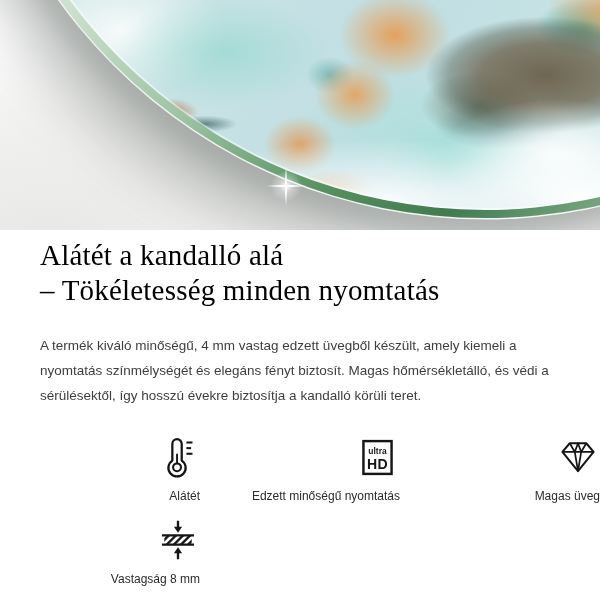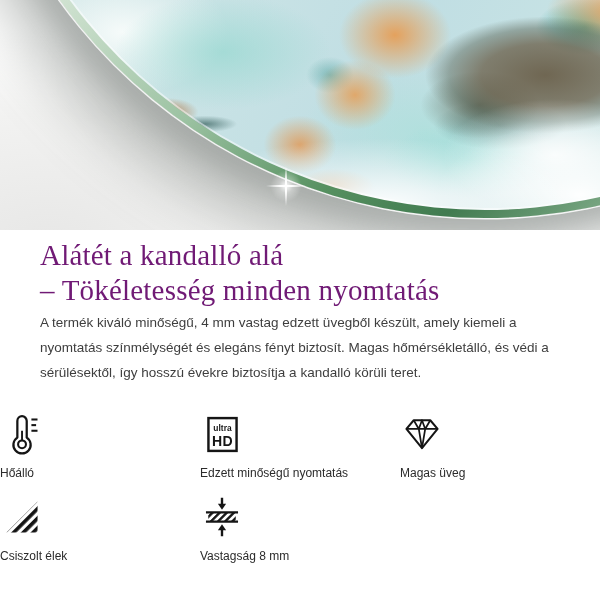--- a/index.html
+++ b/index.html
@@ -43,27 +43,27 @@
 
   .sparkle { position:absolute; left:266px; top:166px; width:40px; height:40px;
              background: radial-gradient(circle, rgba(255,255,255,0.95) 0%, rgba(255,255,255,0.35) 25%, rgba(255,255,255,0) 55%); }
   .sparkle::before { content:''; position:absolute; left:0; top:19px; width:40px; height:2px;
              background: linear-gradient(90deg, rgba(255,255,255,0), rgba(255,255,255,0.95) 35%, #fff 50%, rgba(255,255,255,0.95) 65%, rgba(255,255,255,0)); }
   .sparkle::after  { content:''; position:absolute; left:19px; top:0; width:2px; height:40px;
              background: linear-gradient(180deg, rgba(255,255,255,0), rgba(255,255,255,0.95) 35%, #fff 50%, rgba(255,255,255,0.95) 65%, rgba(255,255,255,0)); }
 
   
   .content { padding: 6px 40px 0 40px; }
-  h1 { font-family:"Liberation Serif", serif; font-weight:400; color:#701a75;
+  h1 { font-family:"Liberation Serif", serif; font-weight:400; color:#000000;
        font-size:29px; line-height:35px; margin-top:2px; letter-spacing:0.2px; }
-  .desc { margin-top:2px; font-size:13.5px; line-height:25px; color:#3e3e3e; max-width:525px; }
+  .desc { margin-top:25px; font-size:13.5px; line-height:25px; color:#3e3e3e; max-width:525px; }
 
   
   .features { margin-top:26px; display:grid; grid-template-columns:repeat(3, 1fr); row-gap:14px; }
-  .feature { display:flex; flex-direction:column; align-items:flex-start; }
+  .feature { display:flex; flex-direction:column; align-items:flex-end; }
   .icon-box { height:46px; display:flex; align-items:center; justify-content:center; }
   .feature-label { margin-top:9px; font-size:12px; color:#2b2b2b; text-align:center; }
   svg { display:block; }
   .hd-top { font-size:9px; font-weight:700; }
   .hd-bottom { font-size:15px; font-weight:800; letter-spacing:0.3px; }
 </style>
 </head>
 <body>
 
 <div class="hero">
@@ -86,21 +86,21 @@
       <div class="icon-box">
         <svg viewBox="0 0 48 48" width="45" height="45" aria-hidden="true">
           <path d="M18.5 9.5 a5 5 0 0 1 10 0 v17.8 a9.2 9.2 0 1 1 -10 0 Z" fill="none" stroke="#151515" stroke-width="2.4" stroke-linejoin="round"></path>
           <circle cx="23.5" cy="34.5" r="4.2" fill="none" stroke="#151515" stroke-width="2.2"></circle>
           <line x1="23.5" y1="20" x2="23.5" y2="30" stroke="#151515" stroke-width="2"></line>
           <line x1="33.5" y1="8" x2="40" y2="8" stroke="#151515" stroke-width="2.2"></line>
           <line x1="33.5" y1="14" x2="38.5" y2="14" stroke="#151515" stroke-width="2.2"></line>
           <line x1="33.5" y1="20" x2="40" y2="20" stroke="#151515" stroke-width="2.2"></line>
         </svg>
       </div>
-      <div class="feature-label">Hőálló</div>
+      <div class="feature-label">Alátét</div>
     </div>
 
     <div class="feature">
       <div class="icon-box">
         <svg viewBox="0 0 48 48" width="45" height="45" aria-hidden="true">
           <rect x="9" y="6.5" width="30" height="35" fill="none" stroke="#151515" stroke-width="2.6"></rect>
           <text x="24" y="20.5" text-anchor="middle" fill="#151515" class="hd-top">ultra</text>
           <text x="24" y="36" text-anchor="middle" fill="#151515" class="hd-bottom">HD</text>
         </svg>
       </div>
@@ -111,33 +111,20 @@
     <div class="feature">
       <div class="icon-box">
         <svg viewBox="0 0 48 48" width="44" height="44" aria-hidden="true">
           <path d="M15 9 h18 l8 9.5 L24 39.5 L7 18.5 Z" fill="none" stroke="#151515" stroke-width="2.2" stroke-linejoin="round"></path>
           <path d="M7 18.5 H41 M15 9 L20.5 18.5 L24 9 L27.5 18.5 L33 9 M20.5 18.5 L24 39.5 M27.5 18.5 L24 39.5" fill="none" stroke="#151515" stroke-width="1.9" stroke-linejoin="round"></path>
         </svg>
       </div>
       <div class="feature-label">Magas üveg</div>
     </div>
 
-    <div class="feature">
-      <div class="icon-box">
-        <svg viewBox="0 0 48 48" width="44" height="44" aria-hidden="true">
-          <defs>
-            <pattern id="hatch45" width="7.5" height="7.5" patternUnits="userSpaceOnUse" patternTransform="rotate(-45)">
-              <rect width="7.5" height="4" fill="#151515"></rect>
-            </pattern>
-          </defs>
-          <path d="M7 41 L41 7 V41 Z" fill="url(#hatch45)"></path>
-        </svg>
-      </div>
-      <div class="feature-label">Csiszolt élek</div>
-    </div>
 
     <div class="feature">
       <div class="icon-box">
         <svg viewBox="0 0 48 48" width="44" height="44" aria-hidden="true">
           <defs>
             <pattern id="hatchThin" width="5.5" height="5.5" patternUnits="userSpaceOnUse" patternTransform="rotate(-45)">
               <rect width="5.5" height="2.6" fill="#151515"></rect>
             </pattern>
           </defs>
           <rect x="9" y="19.5" width="30" height="9" fill="url(#hatchThin)"></rect>

